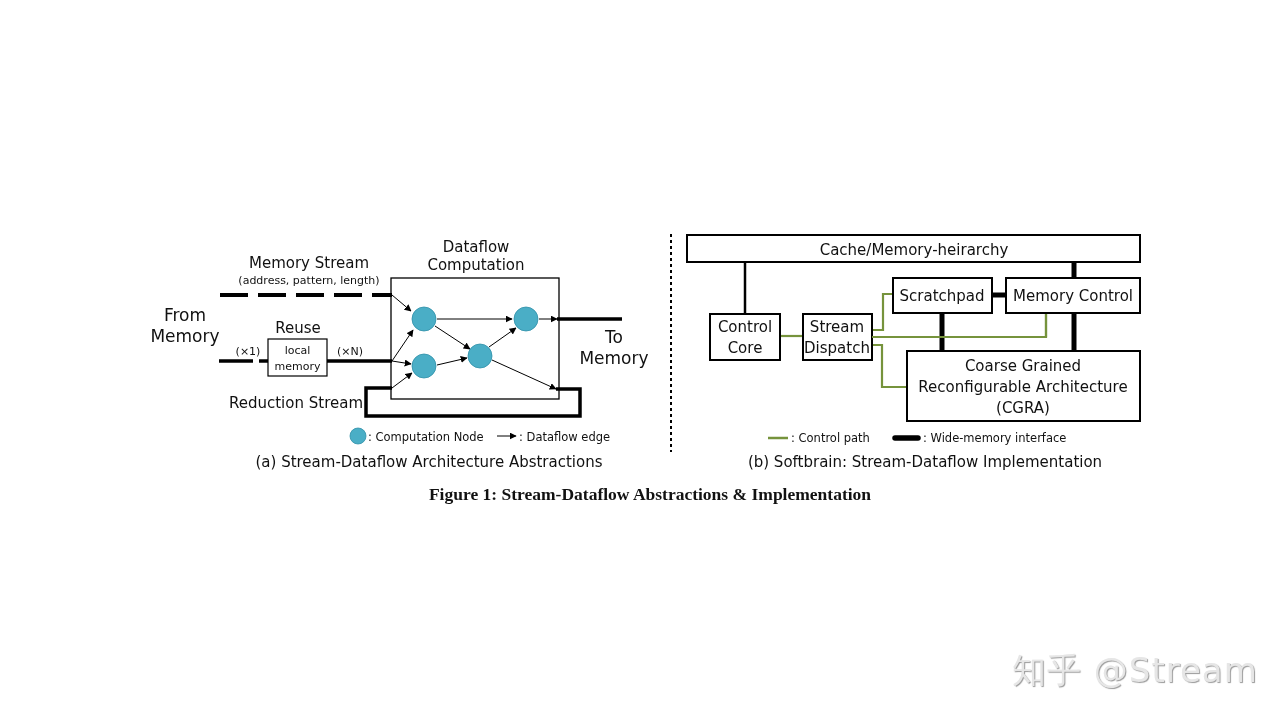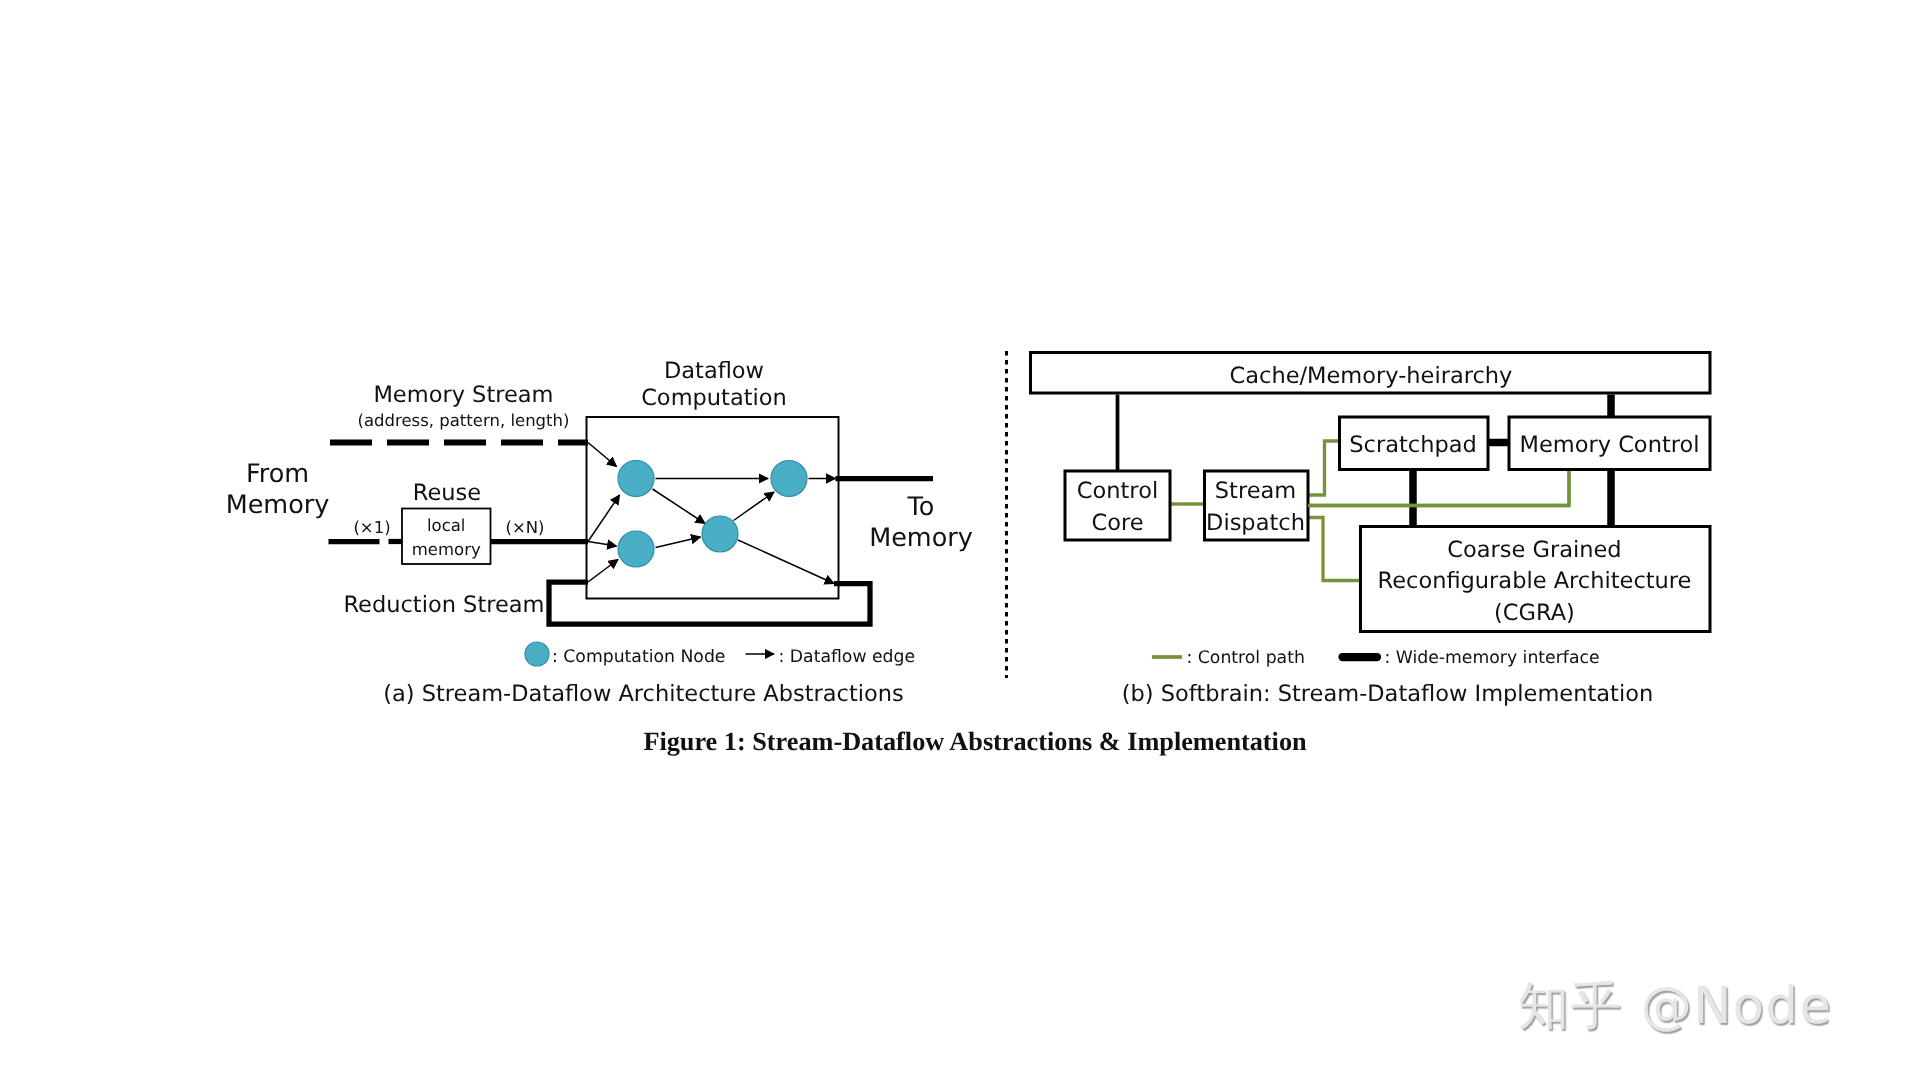--- a/index.html
+++ b/index.html
@@ -131,13 +131,13 @@
     <text class="sans" x="791" y="442" font-size="11.5">: Control path</text>
     <line x1="895" y1="438" x2="918" y2="438" stroke="#000" stroke-width="5.5" stroke-linecap="round"></line>
     <text class="sans" x="923" y="442" font-size="11.5">: Wide-memory interface</text>
 
     <text class="sans" x="925" y="467" font-size="15" text-anchor="middle">(b) Softbrain: Stream-Dataflow Implementation</text>
   </g>
 
   <text class="serif-bold" x="650" y="500" font-size="17.5" text-anchor="middle">Figure 1: Stream-Dataflow Abstractions &amp; Implementation</text>
 </svg>
 
-<div class="watermark">知乎 @Node</div>
+<div class="watermark">知乎 @Stream</div>
 
 </body></html>

